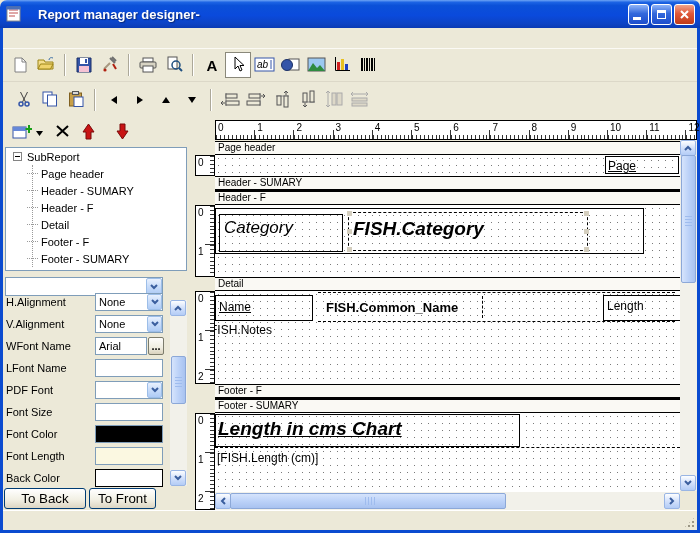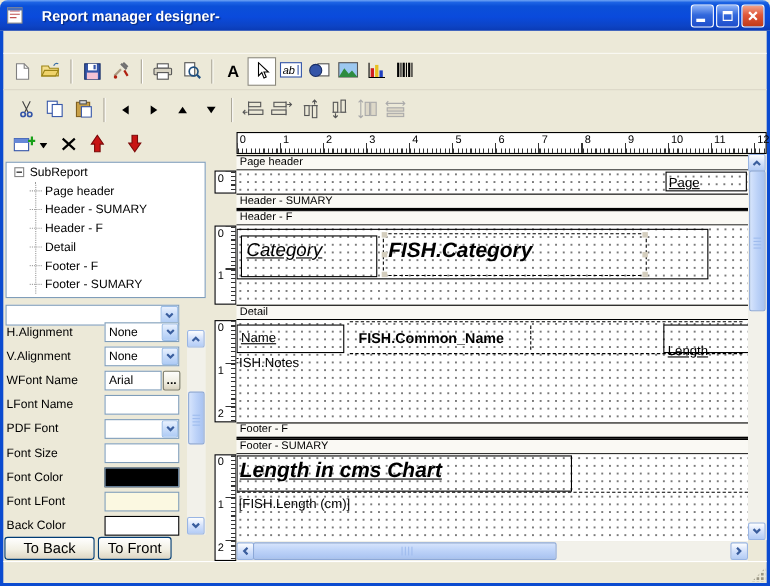--- a/index.html
+++ b/index.html
@@ -429,21 +429,21 @@
     <span class="plabel">Font Size</span>
     <span class="pval">
         <span></span>
       </span>
   </div>
   <div class="prow" style="top:424px">
     <span class="plabel">Font Color</span>
     <span class="pval nopad" style="background: rgb(0, 0, 0);"></span>
   </div>
   <div class="prow" style="top:446px">
-    <span class="plabel">Font LFont</span>
+    <span class="plabel">Font Length</span>
     <span class="pval nopad" style="background: rgb(251, 248, 225);"></span>
   </div>
   <div class="prow" style="top:468px">
     <span class="plabel">Back Color</span>
     <span class="pval nopad" style="border-color: rgb(0, 0, 0); background: rgb(255, 255, 255);"></span>
   </div>
 
   <div class="sb" style="left:170px;top:300px;width:17px;height:186px">
     <span class="sbbtn" style="left:0;top:0">
         <svg width="8" height="6">
@@ -499,38 +499,38 @@
 
   <div class="btitle" style="top:141px;height:14px">Page header</div>
   <div class="bcontent" style="top:155px;height:21px">
     <div class="el" style="left:390px;top:1px;width:74px;height:18px;border:1px solid #000;padding:2px 12px 0 2px;text-decoration:underline;font-size:12px;background:inherit;background-image:inherit">Page</div>
   </div>
   <div class="btitle" style="top:176px;height:15px;border-bottom-width:2px">Header - SUMARY</div>
   <div class="btitle" style="top:191px;height:14px">Header - F</div>
 
   <div class="bcontent" style="top:205px;height:72px">
     <div class="el" style="left:0;top:3px;width:429px;height:46px;border:1px solid #000"></div>
-    <div class="el" style="left:4px;top:9px;width:124px;height:38px;border:1px solid #000;font-size:17px;font-style:italic;text-decoration:underline;padding:3px 0 0 4px">Category</div>
+    <div class="el" style="left:4px;top:9px;width:124px;height:38px;border:1px solid #000;font-size:17px;font-style:italic;padding:3px 0 0 4px">Category</div>
     <div class="el" style="left:133px;top:7px;width:240px;height:39px;border:1px dashed #000;font-size:19px;font-style:italic;font-weight:bold;padding:5px 0 0 4px">
       <span>FISH.Category</span>
       <span class="handle" style="left:-2px;top:-2px"></span>
       <span class="handle" style="right:-2px;top:-2px"></span>
       <span class="handle" style="left:-2px;bottom:-2px"></span>
       <span class="handle" style="right:-2px;bottom:-2px"></span>
       <span class="handle" style="left:-2px;top:16px"></span>
       <span class="handle" style="right:-2px;top:16px"></span>
     </div>
   </div>
 
   <div class="btitle" style="top:277px;height:14px">Detail</div>
   <div class="bcontent" style="top:291px;height:93px">
     <div class="el" style="left:103px;top:1px;width:357px;height:30px;border-top:1px dashed #000;border-bottom:1px dashed #000;font-size:13px;font-weight:bold;padding:7px 0 0 8px">FISH.Common_Name</div>
     <div class="el" style="left:267px;top:5px;height:22px;border-left:1px dashed #000"></div>
     <div class="el" style="left:0;top:4px;width:98px;height:26px;border:1px solid #000;font-size:12px;text-decoration:underline;padding:4px 0 0 3px">Name</div>
-    <div class="el" style="left:388px;top:4px;width:90px;height:26px;border:1px solid #000;font-size:12px;text-decoration:underline;padding:16px 0 0 3px">Length</div>
+    <div class="el" style="left:388px;top:4px;width:90px;height:26px;border:1px solid #000;font-size:12px;padding:3px 0 0 3px">Length</div>
     <div class="el" style="left:-5px;top:32px;font-size:12px">FISH.Notes</div>
   </div>
 
   <div class="btitle" style="top:384px;height:15px;border-bottom-width:2px">Footer - F</div>
   <div class="btitle" style="top:399px;height:14px">Footer - SUMARY</div>
   <div class="bcontent" style="top:413px;height:79px">
     <div class="el" style="left:0;top:1px;width:305px;height:33px;border:1px solid #000;font-size:19px;font-style:italic;font-weight:bold;text-decoration:underline;padding:3px 0 0 2px">Length in cms Chart</div>
     <div class="el" style="left:0;top:34px;width:465px;border-top:1px dashed #000"></div>
     <div class="el" style="left:2px;top:38px;font-size:12px">[FISH.Length (cm)]</div>
   </div>

